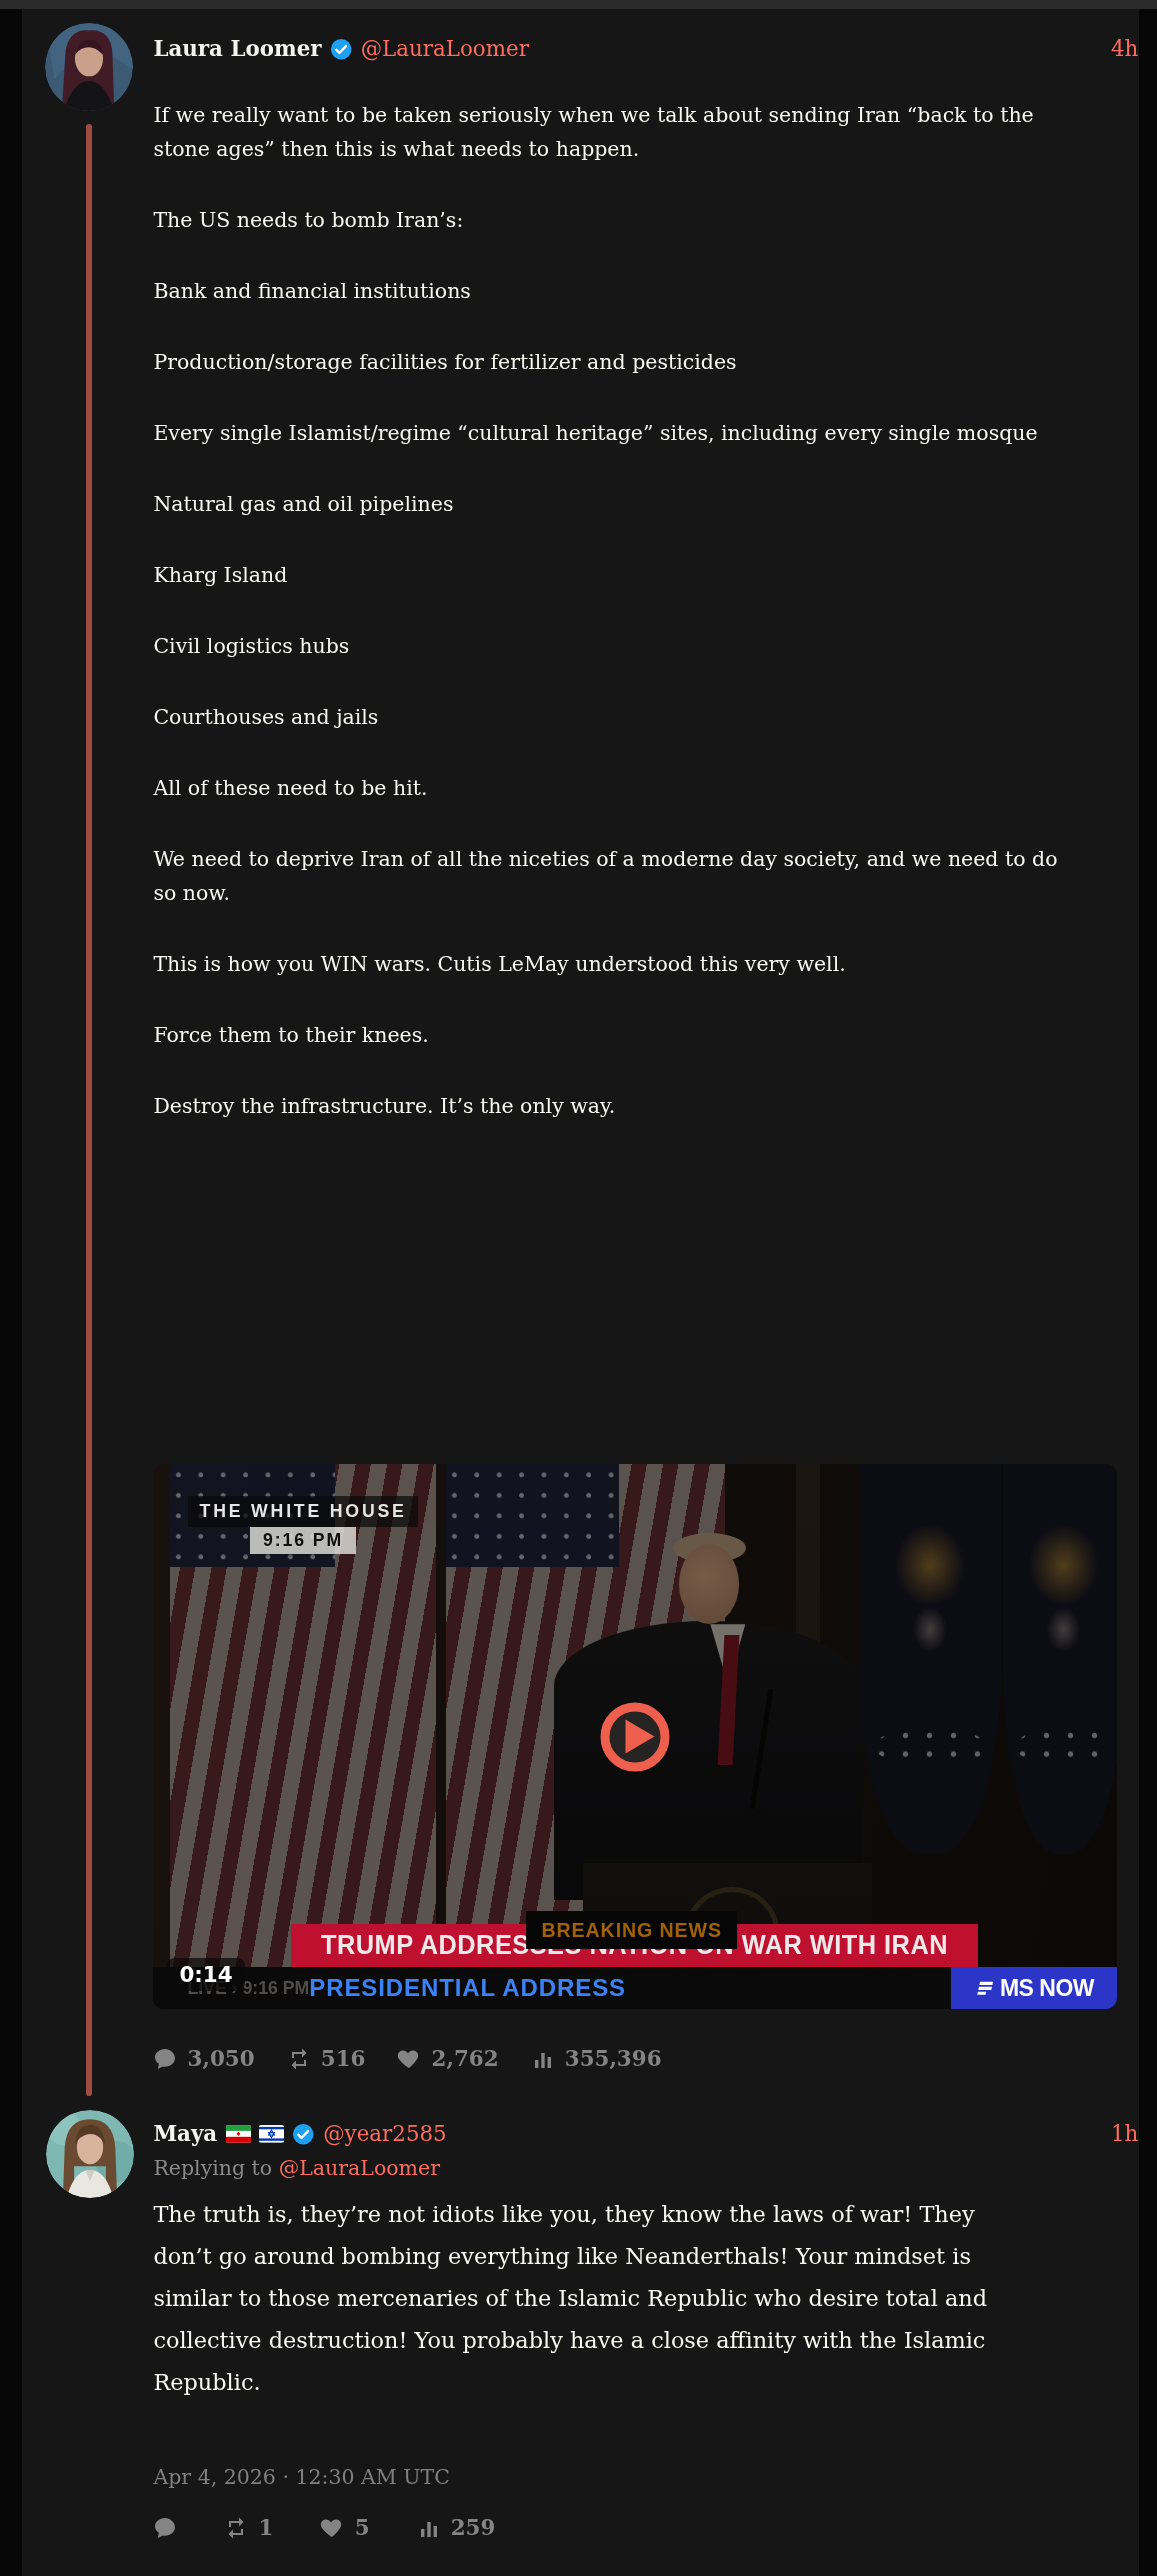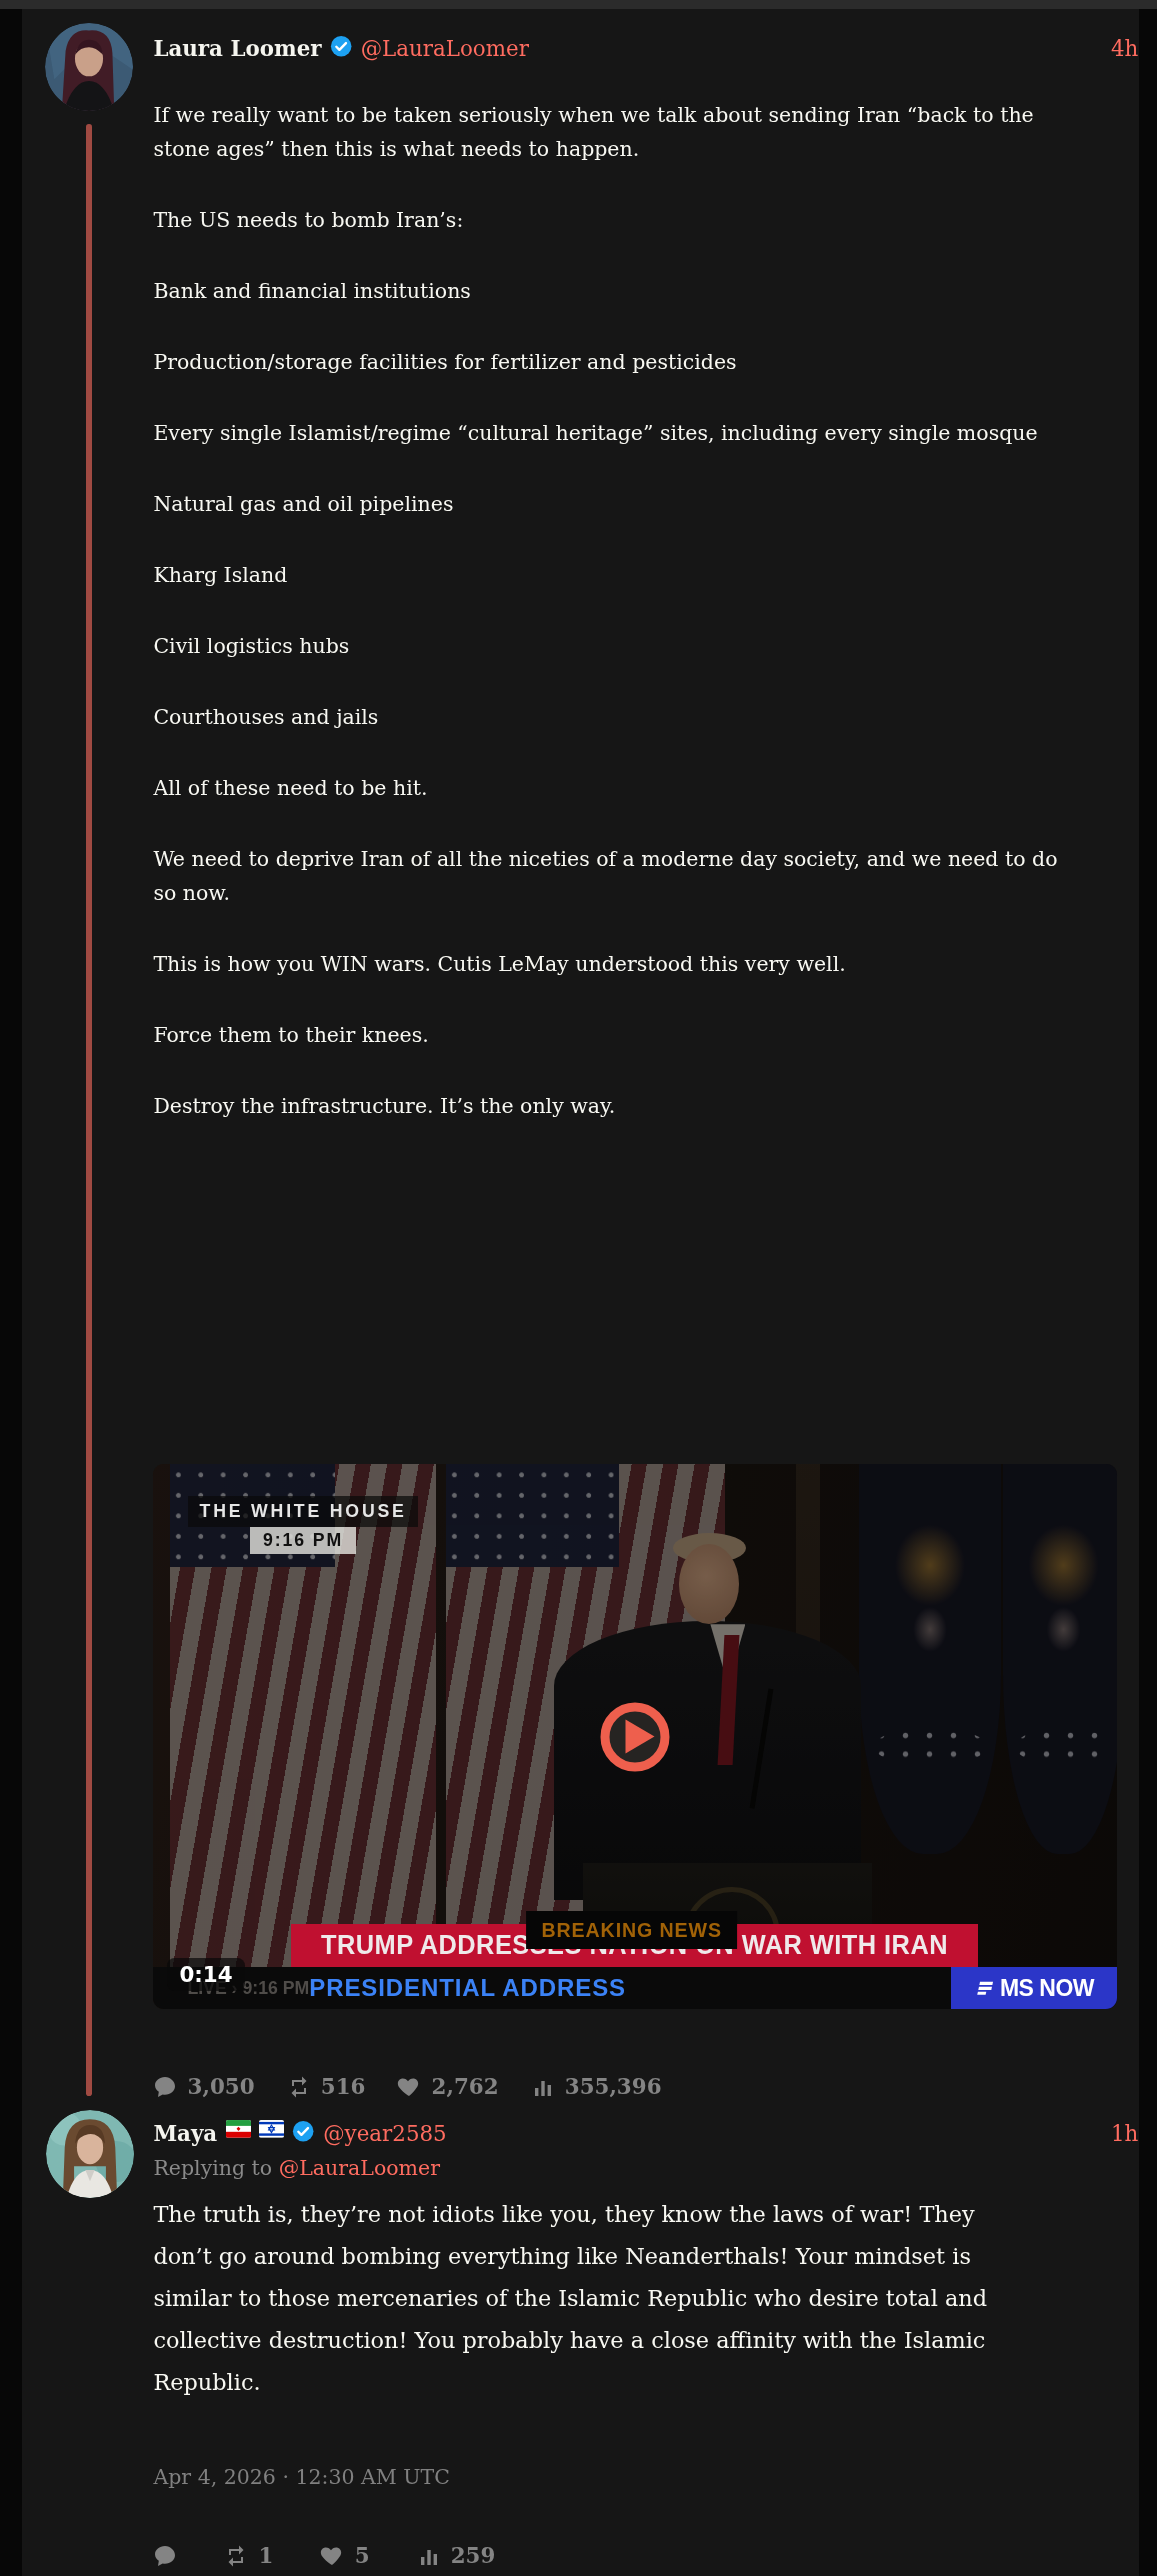--- a/index.html
+++ b/index.html
@@ -14,21 +14,21 @@
   .top-strip{position:absolute; left:0; top:0; width:1157px; height:9.3px; background:#2b2b2b;}
   .card{position:absolute; left:22.4px; top:9.3px; width:1117px; height:2567px; background:var(--card-bg);}
   .thread-line{position:absolute; left:64px; top:115px; width:5.6px; height:1972px;
                background:var(--thread-line); border-radius:2.8px;}
   
   .avatar{position:absolute; width:88px; height:88px; border-radius:50%; overflow:hidden;}
   .avatar svg{display:block;}
   .av-laura{left:23px; top:14px;}
   .av-maya{left:24px; top:2101px;}
 
-  .name-row{position:absolute; left:131px; width:985px; display:flex; gap:8.4px;
+  .name-row{position:absolute; left:131px; width:985px; display:flex; align-items:center; gap:8.4px;
             font-size:21.4px; line-height:28px; white-space:nowrap;}
   .row-main{top:26px;} .row-reply{top:2111px;}
   .fullname{font-weight:bold; color:#f5f5ef;}
   .handle{color:var(--accent); text-decoration:none;}
   .time{margin-left:auto; color:var(--accent);}
   .badge{display:inline-flex; width:22.4px; height:22.4px;}
   .flag{display:inline-flex; width:25px; height:17.7px; border-radius:1.9px; overflow:hidden;}
 
   .tweet-body{position:absolute; left:131px; top:89px; width:918px;
               font-size:20.5px; line-height:34px; color:var(--text);}
@@ -90,21 +90,21 @@
           letter-spacing:-0.5px; white-space:nowrap;}
   .duration{left:14px; bottom:18.6px; background:rgba(8,8,8,.7); color:#fff; z-index:5;
           font:700 21.4px/1 "DejaVu Sans", sans-serif; padding:5.6px 12px; border-radius:7.5px;}
   .play{left:50%; top:50%; transform:translate(-50%,-50%); width:69px; height:69px; z-index:5;
         border:9.3px solid var(--play-accent); border-radius:50%; background:rgba(42,40,38,.88);
         display:flex; align-items:center; justify-content:center; cursor:pointer;}
   .play-tri{width:0; height:0; border-top:17.7px solid transparent; border-bottom:17.7px solid transparent;
         border-left:29px solid var(--play-accent); margin-left:8.4px;}
 
   .stats{position:absolute; left:131px; display:flex; align-items:center; color:var(--muted);
-         font-weight:bold; font-size:21.4px;margin-top:28px;}
+         font-weight:bold; font-size:21.4px;}
   .stats-main{top:2037px; gap:32px;} .stats-reply{top:2506px; gap:47px;}
   .stat{display:flex; align-items:center; gap:10.2px;}
   .stat svg{display:block;}
 
   .replying{position:absolute; left:131px; top:2147px; font-size:20.5px; color:#8a8a8a;}
   .replying a{color:var(--accent); text-decoration:none;}
   .reply-body{position:absolute; left:131px; top:2184px; width:876px;
               font-size:22.4px; line-height:42px; color:var(--text);}
   .tweet-date{position:absolute; left:131px; top:2456px; font-size:20.5px; color:#808080;}
 </style>

